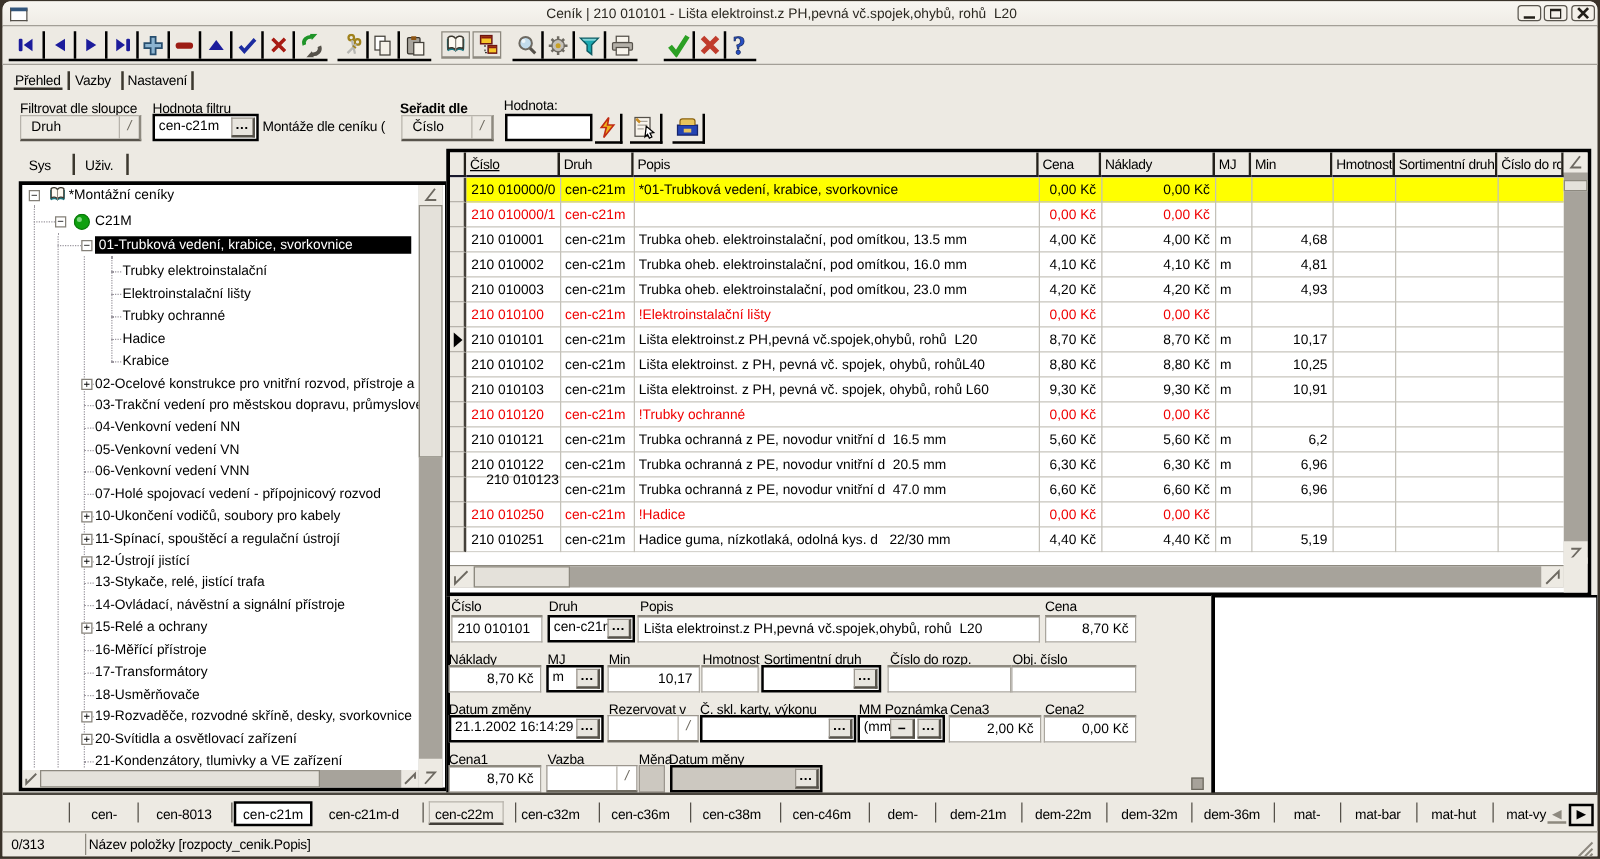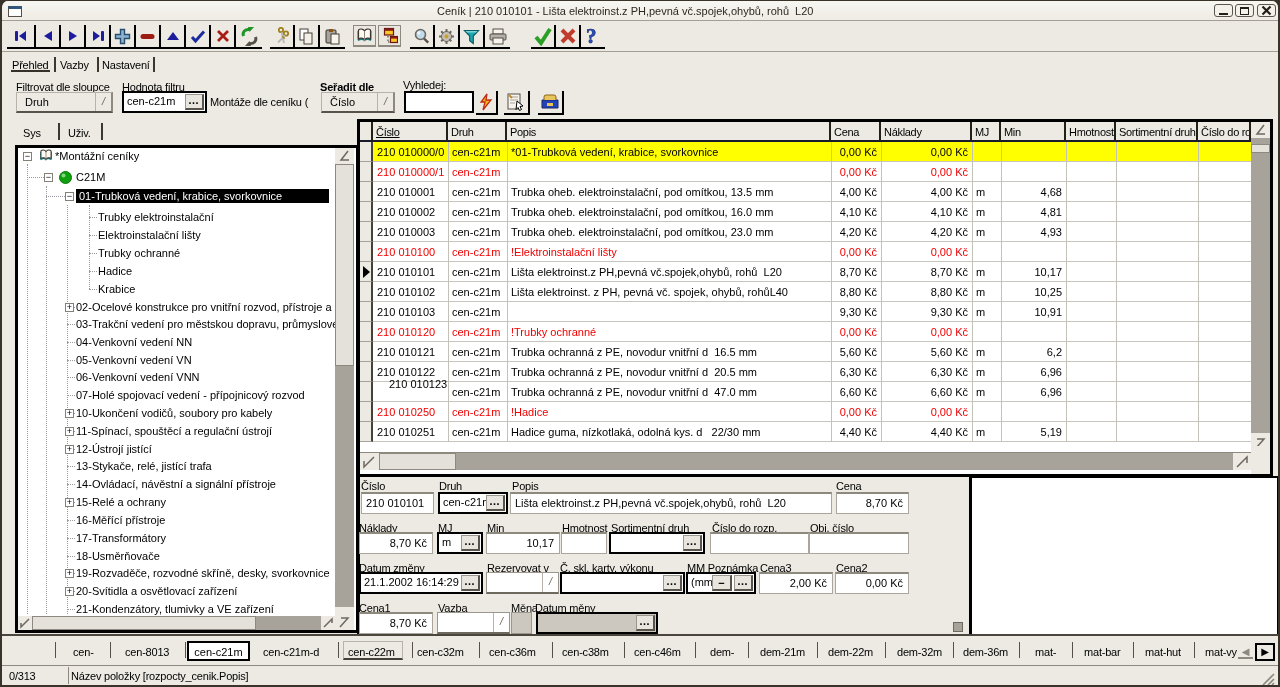--- a/index.html
+++ b/index.html
@@ -243,21 +243,21 @@
   <div class="bedit" style="left:120px;top:90px;width:85px;">
       <div class="tx">cen-c21m</div>
       <div class="dots">…</div>
     </div>
   <div class="lbl" style="left:208px;top:95px;">Montáže dle ceníku (</div>
   <div class="lbl" style="left:318px;top:80px;font-weight:bold;">Seřadit dle</div>
   <div class="combo" style="left:319px;top:91px;width:74px;">
       <div style="padding:3px 0 0 8px;">Číslo</div>
       <div class="dd">/</div>
     </div>
-  <div class="lbl" style="left:401px;top:78px;">Vyhledej:</div>
+  <div class="lbl" style="left:401px;top:78px;">Hodnota:</div>
   <div class="bedit" style="left:402px;top:90px;width:70px;"></div>
   <div class="abs" style="left:474px;top:90px;width:22px;height:24px;border-right:2px solid #000;border-bottom:2px solid #000;display:flex;align-items:center;justify-content:center;">
     <svg width="14" height="18" viewBox="0 0 14 18">
         <path d="M8 1L2 9h4l-2 8 8-10H7z" fill="#f0b41c" stroke="#c02c14" stroke-width="1.3"></path>
       </svg>
   </div>
   <div class="abs" style="left:502px;top:90px;width:26px;height:24px;border-right:2px solid #000;border-bottom:2px solid #000;display:flex;align-items:center;justify-content:center;">
     <svg width="20" height="20" viewBox="0 0 20 20">
         <rect x="2" y="2" width="12" height="15" fill="#f8f4ec" stroke="#55514a"></rect>
         <path d="M4 5h8M4 8h8M4 11h5" stroke="#a8a49c"></path>
@@ -458,20 +458,21 @@
 <div class="gcell" style="left:88px;top:140px;width:59px;height:20px;color:#000;padding-left:4px;">cen-c21m</div>
 <div class="gcell" style="left:147px;top:140px;width:324px;height:20px;color:#000;padding-left:4px;">Lišta elektroinst. z PH, pevná vč. spojek, ohybů, rohůL40</div>
 <div class="gcell" style="left:471px;top:140px;width:50px;height:20px;color:#000;text-align:right;padding-right:4px;">8,80 Kč</div>
 <div class="gcell" style="left:521px;top:140px;width:91px;height:20px;color:#000;text-align:right;padding-right:4px;">8,80 Kč</div>
 <div class="gcell" style="left:612px;top:140px;width:29px;height:20px;color:#000;padding-left:4px;">m</div>
 <div class="gcell" style="left:641px;top:140px;width:65px;height:20px;color:#000;text-align:right;padding-right:4px;">10,25</div>
 <div class="abs" style="left:13px;top:159px;width:878px;height:1px;background:#c8c5bd;"></div>
 <div class="abs" style="left:0;top:160px;width:13px;height:20px;background:#edeae3;border-right:2px solid #44403a;border-bottom:1px solid #a7a39b;"></div>
 <div class="gcell" style="left:13px;top:160px;width:75px;height:20px;color:#000;padding-left:4px;">210 010103</div>
 <div class="gcell" style="left:88px;top:160px;width:59px;height:20px;color:#000;padding-left:4px;">cen-c21m</div>
+<div class="gcell" style="left:147px;top:160px;width:324px;height:20px;color:#000;padding-left:4px;">Lišta elektroinst. z PH, pevná vč. spojek, ohybů, rohů L60</div>
 <div class="gcell" style="left:471px;top:160px;width:50px;height:20px;color:#000;text-align:right;padding-right:4px;">9,30 Kč</div>
 <div class="gcell" style="left:521px;top:160px;width:91px;height:20px;color:#000;text-align:right;padding-right:4px;">9,30 Kč</div>
 <div class="gcell" style="left:612px;top:160px;width:29px;height:20px;color:#000;padding-left:4px;">m</div>
 <div class="gcell" style="left:641px;top:160px;width:65px;height:20px;color:#000;text-align:right;padding-right:4px;">10,91</div>
 <div class="abs" style="left:13px;top:179px;width:878px;height:1px;background:#c8c5bd;"></div>
 <div class="abs" style="left:0;top:180px;width:13px;height:20px;background:#edeae3;border-right:2px solid #44403a;border-bottom:1px solid #a7a39b;"></div>
 <div class="gcell" style="left:13px;top:180px;width:75px;height:20px;color:#f00000;padding-left:4px;">210 010120</div>
 <div class="gcell" style="left:88px;top:180px;width:59px;height:20px;color:#f00000;padding-left:4px;">cen-c21m</div>
 <div class="gcell" style="left:147px;top:180px;width:324px;height:20px;color:#f00000;padding-left:4px;">!Trubky ochranné</div>
 <div class="gcell" style="left:471px;top:180px;width:50px;height:20px;color:#f00000;text-align:right;padding-right:4px;">0,00 Kč</div>

